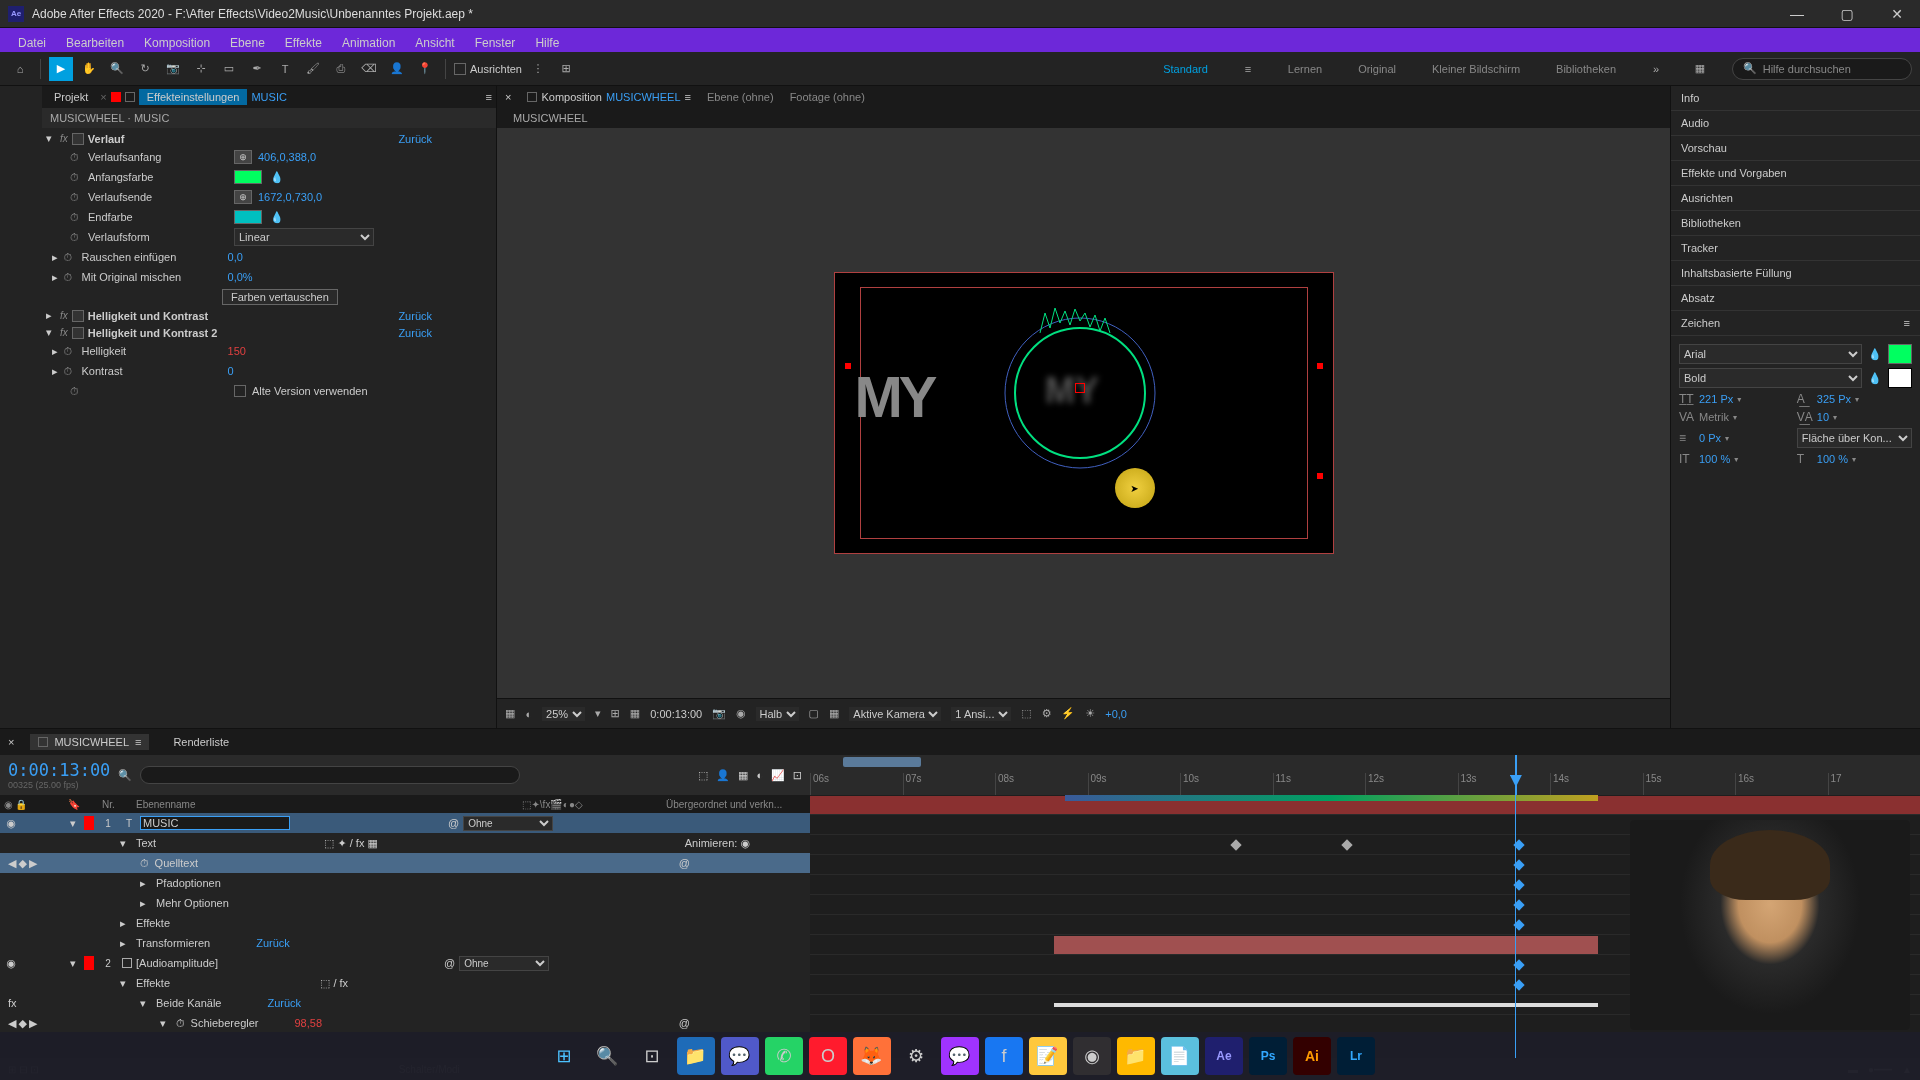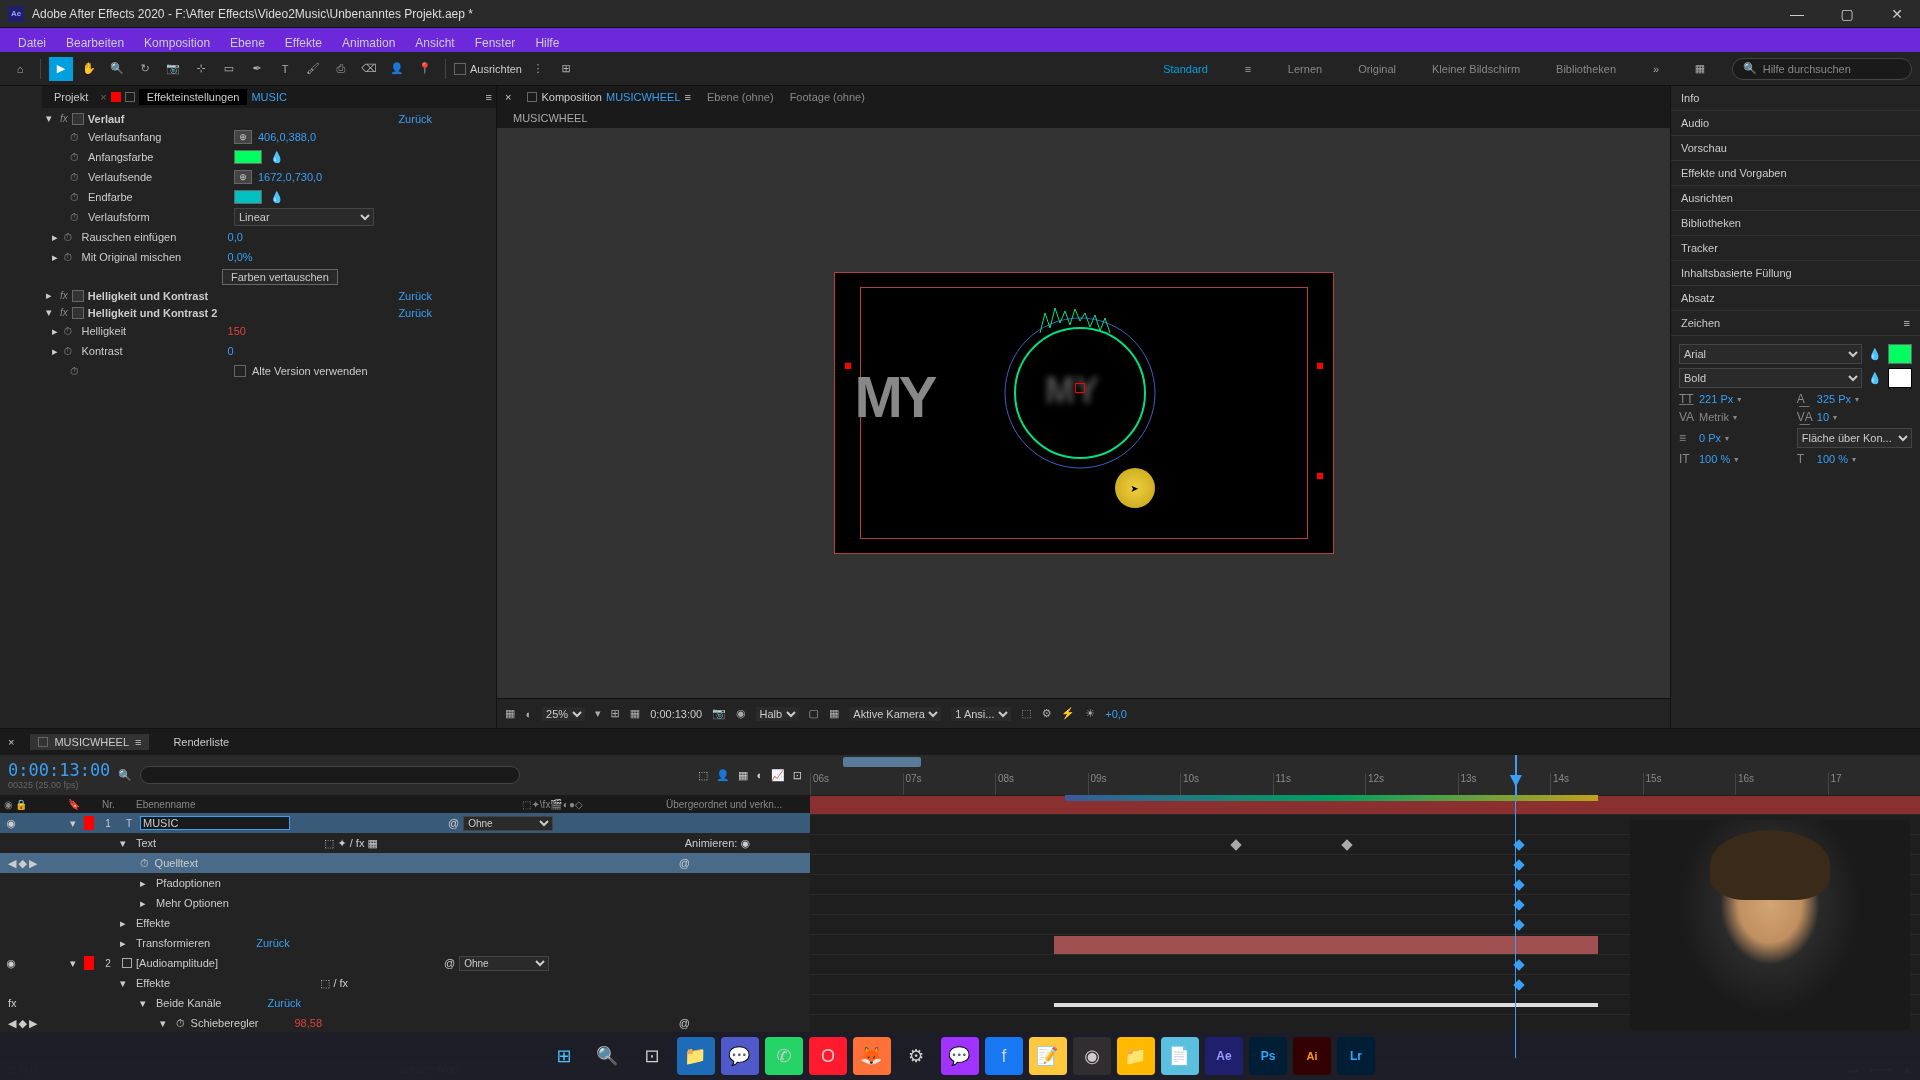--- a/index.html
+++ b/index.html
@@ -27,21 +27,21 @@
 .toolbar .ws-tab.active { color: #00a0e0; }
 .toolbar .search { width: 180px; height: 22px; background: #1a1a1a; border: 1px solid #444; border-radius: 11px; padding: 0 10px; color: #888; display: flex; align-items: center; gap: 6px; }
 
 
 .main { display: flex; height: calc(1080px - 28px - 24px - 34px - 352px); }
 
 
 .left-panel { width: 455px; background: #232323; border-right: 1px solid #111; display: flex; flex-direction: column; margin-left: 42px; }
 .panel-tabs { height: 22px; background: #1a1a1a; display: flex; align-items: center; padding: 0 4px; gap: 4px; font-size: 11px; }
 .panel-tabs .tab { padding: 2px 8px; cursor: pointer; }
-.panel-tabs .tab.active { background: #000000; }
+.panel-tabs .tab.active { background: #0369a1; }
 .panel-tabs .marker { width: 10px; height: 10px; }
 .layer-path { padding: 4px 8px; font-size: 11px; color: #aaa; background: #2a2a2a; }
 
 .effects-list { flex: 1; overflow-y: auto; padding: 2px 0; }
 .effect-group { }
 .effect-header { display: flex; align-items: center; padding: 2px 4px; gap: 4px; }
 .effect-header .tw { width: 10px; cursor: pointer; }
 .effect-header .fx { font-style: italic; font-size: 10px; color: #888; }
 .effect-header .fx-box { width: 12px; height: 12px; border: 1px solid #666; background: #333; }
 .effect-header .name { font-weight: bold; }
@@ -226,20 +226,21 @@
   <div class="left-panel">
     <div class="panel-tabs">
       <span class="tab">Projekt</span>
       <span style="color:#666">×</span>
       <span class="marker" style="background:#f00"></span>
       <span style="width:10px;height:10px;border:1px solid #666"></span>
       <span class="tab active">Effekteinstellungen</span>
       <span style="color:#3a9ff5">MUSIC</span>
       <span style="margin-left:auto">≡</span>
     </div>
+    <div class="layer-path">MUSICWHEEL · MUSIC</div>
     <div class="effects-list">
 
       <div class="effect-group">
         <div class="effect-header">
           <span class="tw">▾</span>
           <span class="fx">fx</span>
           <span class="fx-box"></span>
           <span class="name">Verlauf</span>
           <span class="reset">Zurück</span>
         </div>
@@ -657,15 +658,15 @@
   <div class="tb-icon" style="background:#ff7139">🦊</div>
   <div class="tb-icon">⚙</div>
   <div class="tb-icon" style="background:#a033ff">💬</div>
   <div class="tb-icon" style="background:#1877f2">f</div>
   <div class="tb-icon" style="background:#ffc83d">📝</div>
   <div class="tb-icon" style="background:#302e31">◉</div>
   <div class="tb-icon" style="background:#ffb900">📁</div>
   <div class="tb-icon" style="background:#5bc0de">📄</div>
   <div class="tb-icon" style="background:#1f1f6e;color:#9999ff;font-size:12px;font-weight:bold">Ae</div>
   <div class="tb-icon" style="background:#001e36;color:#31a8ff;font-size:12px;font-weight:bold">Ps</div>
-  <div class="tb-icon" style="background:#330000;color:#ff9a00;font-size:11px;font-weight:bold">Ai</div>
+  <div class="tb-icon" style="background:#330000;color:#ff9a00;font-size:14px;font-weight:bold">Ai</div>
   <div class="tb-icon" style="background:#001e36;color:#31a8ff;font-size:12px;font-weight:bold">Lr</div>
 </div>
 
 </body></html>

